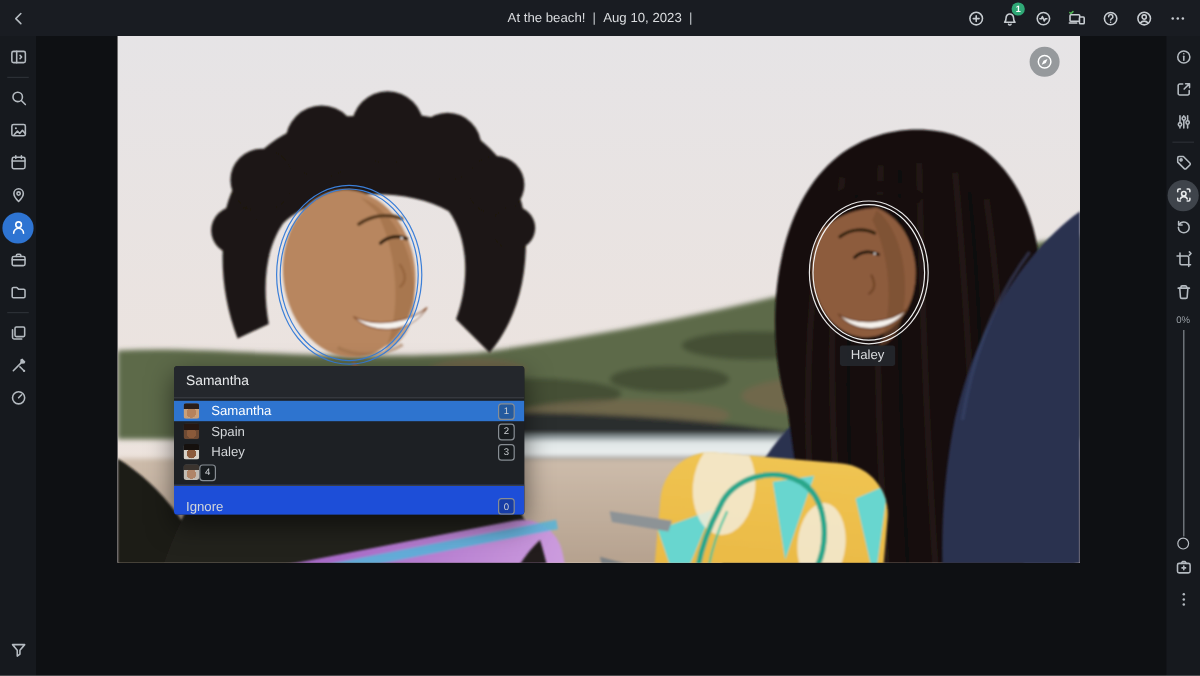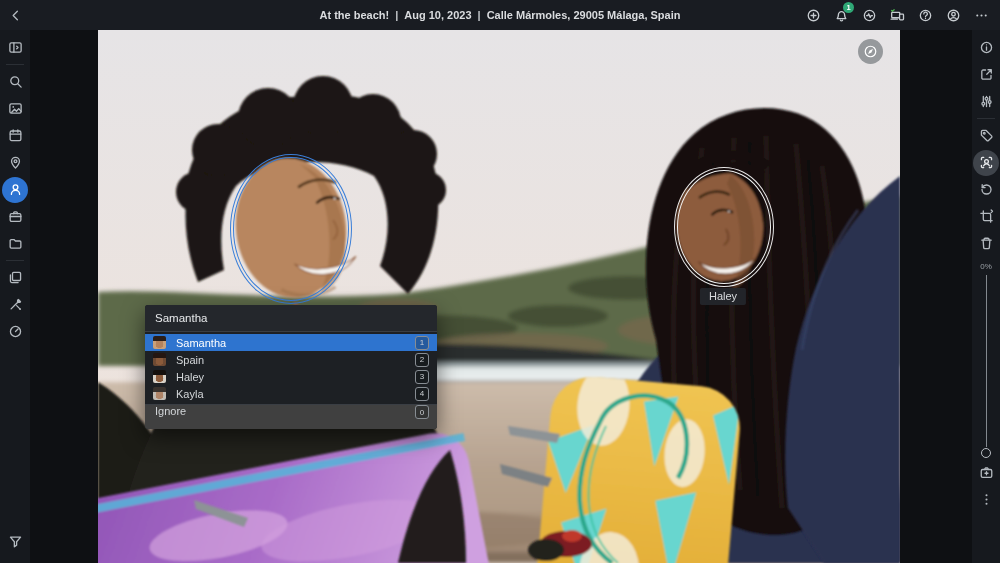--- a/index.html
+++ b/index.html
@@ -1,21 +1,21 @@
 <!DOCTYPE html>
 <html><head>
 <meta charset="utf-8">
 <style>
   html,body{margin:0;padding:0}
   body{width:1000px;height:563px;overflow:hidden;background:#0e1013;font-family:"Liberation Sans",sans-serif;position:relative}
   svg.ic{width:15px;height:15px;fill:none;stroke:#b4bac0;stroke-width:1.4;stroke-linecap:round;stroke-linejoin:round;display:block}
   
   .topbar{position:absolute;left:0;top:0;width:1000px;height:30px;background:#191c22;display:flex;align-items:center;z-index:6}
   .back{width:30px;height:30px;display:flex;align-items:center;justify-content:center}
-  .tb-center{position:absolute;left:0;right:0;top:0;height:30px;display:flex;align-items:center;justify-content:center;gap:6px;font-size:11px;font-weight:bold;color:#dadcdf;pointer-events:none}
+  .tb-center{position:absolute;left:0;right:0;top:0;height:30px;display:flex;align-items:center;justify-content:center;gap:6px;font-size:11px;font-weight:normal;color:#dadcdf;pointer-events:none}
   .tb-sep{color:#c3c7cb}
   .tb-right{margin-left:auto;display:flex;align-items:center;gap:12px;padding-right:11px}
   .tb-ic{position:relative;width:16px;height:16px;display:flex;align-items:center;justify-content:center}
   .tb-ic svg.ic{stroke:#c7ccd1}
   .badge-dot{position:absolute;top:-5px;right:-5px;min-width:11px;height:11px;border-radius:6px;background:#2fa876;color:#fff;font-size:7.5px;font-weight:bold;display:flex;align-items:center;justify-content:center;padding:0 2px;box-sizing:border-box}
   
   .left-rail{position:absolute;left:0;top:30px;bottom:0;width:30px;background:#16191e;display:flex;flex-direction:column;align-items:center;padding-top:4px;z-index:5}
   .right-rail{position:absolute;right:0;top:30px;bottom:0;width:28px;background:#16191e;display:flex;flex-direction:column;align-items:center;padding-top:4px;z-index:5}
   .rail-item{width:26px;height:26px;flex:none;display:flex;align-items:center;justify-content:center;border-radius:50%;margin:.5px 0}
   .rail-item.active-blue{background:#2e74d2}
@@ -23,54 +23,53 @@
   .rail-item.active-gray{background:#3f444b}
   .rail-item.active-gray svg.ic{stroke:#e8eaec}
   .rail-div{width:18px;height:1px;background:#2b2f35;margin:3px 0;flex:none}
   .rail-filter{margin-top:auto;margin-bottom:9px}
   .zoom-label{font-size:8px;color:#9aa0a6;margin:5px 0 4px}
   .slider{position:relative;width:12px;height:184px;flex:none;display:flex;justify-content:center}
   .slider-track{width:1px;height:172px;background:#83898f}
   .slider-knob{position:absolute;left:1px;bottom:1px;width:8px;height:8px;border:1.3px solid #b9bec4;border-radius:50%}
   
   .stage{position:absolute;left:30px;top:30px;width:942px;height:533px;background:#0e1013}
-  .photo{position:absolute;left:68px;top:0;width:802px;height:533px;overflow:hidden;background:#e9e4e2}
+  .photo{position:absolute;left:68px;top:0;width:802px;height:439px;overflow:hidden;background:#e9e4e2}
   .photo > svg.scene{position:absolute;left:0;top:0;width:802px;height:533px}
   .compass-btn{position:absolute;left:760px;top:9px;width:25px;height:25px;border-radius:50%;background:rgba(130,134,138,.8);display:flex;align-items:center;justify-content:center;z-index:3}
   .compass-btn svg{width:15px;height:15px}
   .ring{position:absolute;border-radius:50%;z-index:2}
   .ring.blue{left:135px;top:127px;width:114px;height:142px;border:1.6px solid #3b7fd8;outline:1.6px solid #3b7fd8;outline-offset:2.5px}
   .ring.white{left:579px;top:140px;width:92px;height:112px;border:1.4px solid #f1f2f2;outline:1.4px solid rgba(255,255,255,.9);outline-offset:2px}
   .face-chip{position:absolute;left:625px;top:258px;transform:translateX(-50%);background:rgba(36,39,44,.93);color:#d9dbde;font-size:11px;padding:2px 9px 3px;border-radius:2px;z-index:3;white-space:nowrap}
   
   .picker{position:absolute;left:47px;top:275px;width:292px;background:#1d2024;border-radius:3px;box-shadow:0 8px 22px rgba(0,0,0,.55);overflow:hidden;z-index:4;font-size:11px}
   .picker-input{display:block;width:100%;box-sizing:border-box;height:27px;background:#24272c;border:none;border-bottom:1px solid #3a3e44;color:#e8eaec;font:11.5px "Liberation Sans",sans-serif;padding:0 10px;outline:none}
   .picker-list{padding:2px 0}
   .row{display:flex;align-items:center;height:17px;color:#d3d6d9;cursor:default}
   .row.sel{background:#2e74cf;color:#fff}
   .avatar{width:13px;height:13px;border-radius:2px;margin-left:8px;flex:none}
   .rname{margin-left:10px;flex:1;white-space:nowrap}
   .badge{width:12px;height:12px;flex:none;border:1px solid #878d93;border-radius:3px;font-size:8px;color:#ccd0d4;display:flex;align-items:center;justify-content:center;margin-right:8px;background:rgba(8,10,12,.25)}
-  .ignore-row{height:24px;background:#404040;border-top:1px solid #3a3e44;display:flex;align-items:flex-start;color:#d3d6d9}
+  .ignore-row{height:24px;background:#1d4ed8;border-top:1px solid #3a3e44;display:flex;align-items:flex-end;color:#d3d6d9}
 </style>
 </head>
 <body>
 
 <div class="topbar">
   <div class="back">
     <svg class="ic" viewBox="0 0 16 16">
         <path d="M10 3.5 5.5 8l4.5 4.5"></path>
       </svg>
   </div>
   <div class="tb-center">
     <span>At the beach!</span>
     <span class="tb-sep">|</span>
     <span>Aug 10, 2023</span>
     <span class="tb-sep">|</span>
-    <span>Calle Mármoles, 29005 Málaga, Spain</span>
   </div>
   <div class="tb-right">
     <span class="tb-ic">
       <svg class="ic" viewBox="0 0 16 16">
           <circle cx="8" cy="8" r="5.6"></circle>
           <path d="M8 5.4v5.2M5.4 8h5.2"></path>
         </svg>
     </span>
     <span class="tb-ic">
       <svg class="ic" viewBox="0 0 16 16">
@@ -457,21 +456,20 @@
     <span class="rname">Spain</span>
     <span class="badge">2</span>
   </div>
           <div class="row">
     <span class="avatar" style="background: linear-gradient(rgb(21, 16, 13) 0px, rgb(21, 16, 13) 38%, rgba(0, 0, 0, 0) 38%), radial-gradient(circle at 50% 62%, rgb(141, 92, 60) 0px, rgb(141, 92, 60) 38%, rgb(216, 210, 200) 39%);"></span>
     <span class="rname">Haley</span>
     <span class="badge">3</span>
   </div>
           <div class="row">
     <span class="avatar" style="background: linear-gradient(rgb(58, 51, 46) 0px, rgb(58, 51, 46) 38%, rgba(0, 0, 0, 0) 38%), radial-gradient(circle at 50% 62%, rgb(176, 133, 104) 0px, rgb(176, 133, 104) 38%, rgb(194, 188, 180) 39%);"></span>
-    <span class="rname">Kayla</span>
     <span class="badge">4</span>
   </div>
         </div>
       <div class="ignore-row">
         <span class="rname">Ignore</span>
         <span class="badge">0</span>
       </div>
     </div>
   </div>
 </div>

